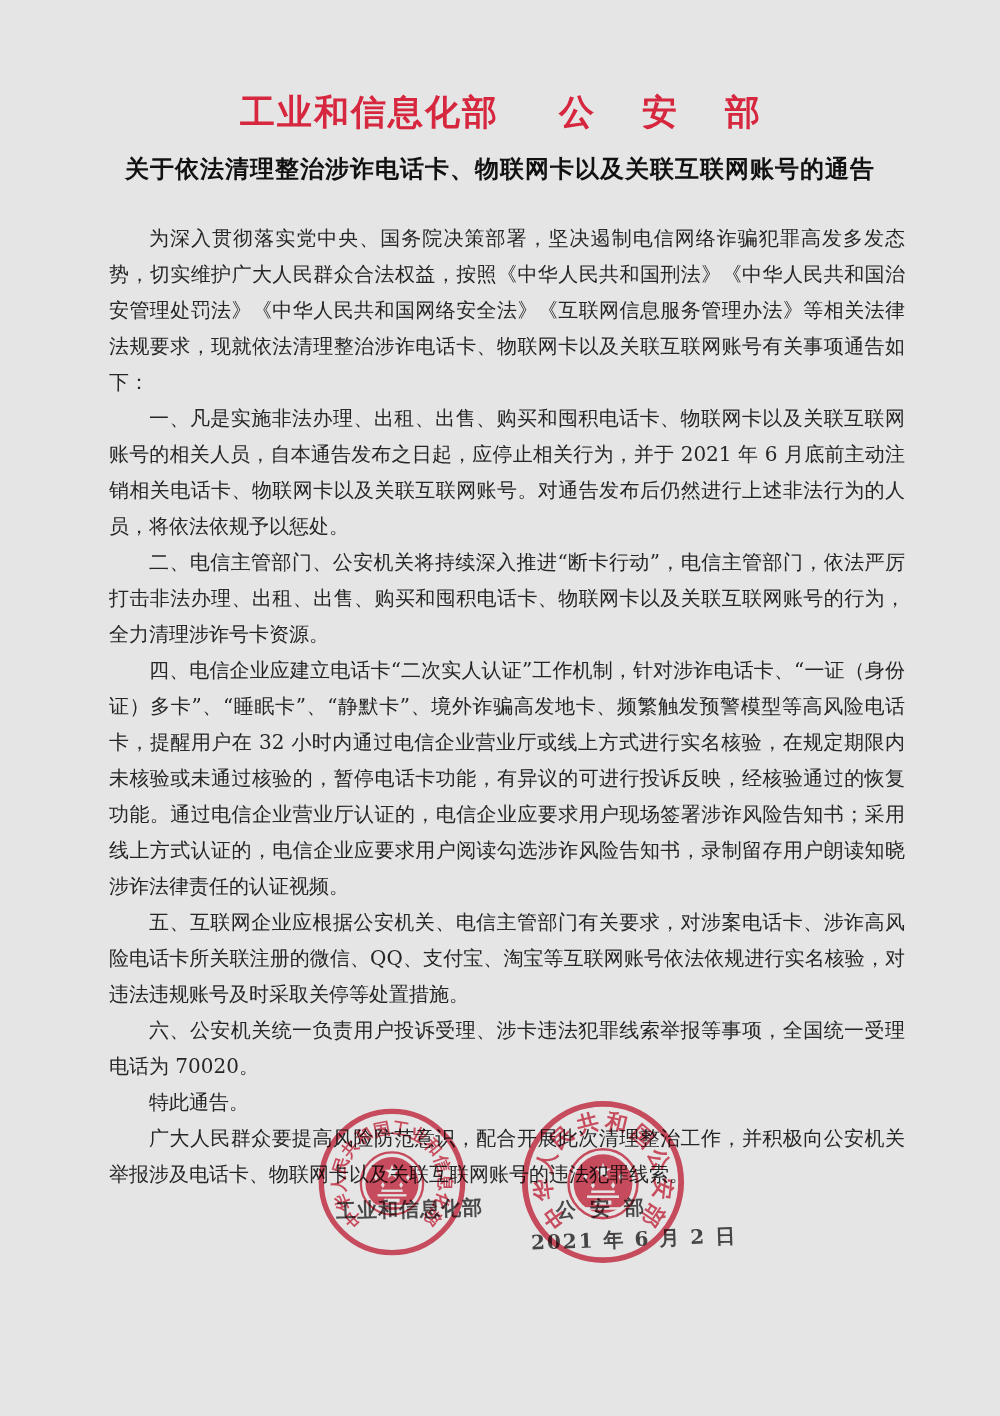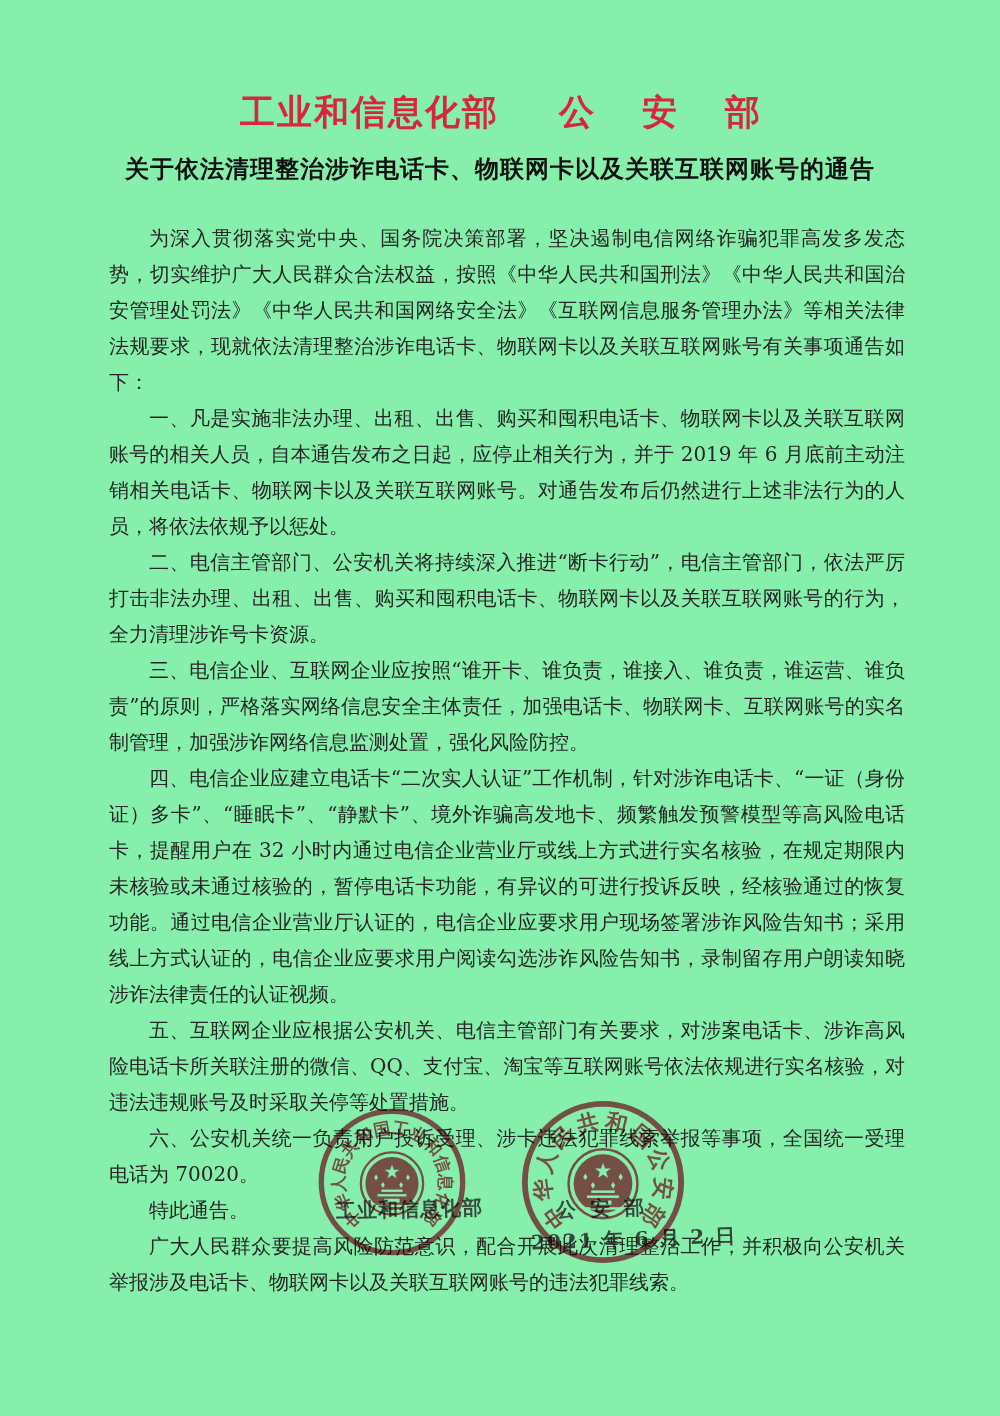--- a/index.html
+++ b/index.html
@@ -1,21 +1,21 @@
 <!DOCTYPE html>
 <html lang="zh"><head>
 <meta charset="utf-8">
 <style>
   html,body { margin:0; padding:0; background:#ffffff; }
   .page {
     position: relative;
     width: 1000px;
     height: 1416px;
     margin: 0 auto;
-    background: #86efac;
+    background: #e5e5e5;
     font-family: "DejaVu Serif", "Liberation Serif", serif;
     color: #262626;
     overflow: hidden;
   }
   
   .header-line {
     padding-top: 92px;
     display: flex;
     justify-content: center;
     align-items: baseline;
@@ -94,23 +94,22 @@
 
   <div class="header-line">
     <span class="ministry">工业和信息化部</span>
     <span class="ministry spread">公安部</span>
   </div>
 
   <div class="doc-title">关于依法清理整治涉诈电话卡、物联网卡以及关联互联网账号的通告</div>
 
   <div class="body-text">
     <p>为深入贯彻落实党中央、国务院决策部署，坚决遏制电信网络诈骗犯罪高发多发态势，切实维护广大人民群众合法权益，按照《中华人民共和国刑法》《中华人民共和国治安管理处罚法》《中华人民共和国网络安全法》《互联网信息服务管理办法》等相关法律法规要求，现就依法清理整治涉诈电话卡、物联网卡以及关联互联网账号有关事项通告如下：</p>
-    <p>一、凡是实施非法办理、出租、出售、购买和囤积电话卡、物联网卡以及关联互联网账号的相关人员，自本通告发布之日起，应停止相关行为，并于 2019 年 6 月底前主动注销相关电话卡、物联网卡以及关联互联网账号。对通告发布后仍然进行上述非法行为的人员，将依法依规予以惩处。</p>
+    <p>一、凡是实施非法办理、出租、出售、购买和囤积电话卡、物联网卡以及关联互联网账号的相关人员，自本通告发布之日起，应停止相关行为，并于 2021 年 6 月底前主动注销相关电话卡、物联网卡以及关联互联网账号。对通告发布后仍然进行上述非法行为的人员，将依法依规予以惩处。</p>
     <p>二、电信主管部门、公安机关将持续深入推进“断卡行动”，电信主管部门，依法严厉打击非法办理、出租、出售、购买和囤积电话卡、物联网卡以及关联互联网账号的行为，全力清理涉诈号卡资源。</p>
-    <p>三、电信企业、互联网企业应按照“谁开卡、谁负责，谁接入、谁负责，谁运营、谁负责”的原则，严格落实网络信息安全主体责任，加强电话卡、物联网卡、互联网账号的实名制管理，加强涉诈网络信息监测处置，强化风险防控。</p>
     <p>四、电信企业应建立电话卡“二次实人认证”工作机制，针对涉诈电话卡、“一证（身份证）多卡”、“睡眠卡”、“静默卡”、境外诈骗高发地卡、频繁触发预警模型等高风险电话卡，提醒用户在 32 小时内通过电信企业营业厅或线上方式进行实名核验，在规定期限内未核验或未通过核验的，暂停电话卡功能，有异议的可进行投诉反映，经核验通过的恢复功能。通过电信企业营业厅认证的，电信企业应要求用户现场签署涉诈风险告知书；采用线上方式认证的，电信企业应要求用户阅读勾选涉诈风险告知书，录制留存用户朗读知晓涉诈法律责任的认证视频。</p>
     <p>五、互联网企业应根据公安机关、电信主管部门有关要求，对涉案电话卡、涉诈高风险电话卡所关联注册的微信、QQ、支付宝、淘宝等互联网账号依法依规进行实名核验，对违法违规账号及时采取关停等处置措施。</p>
     <p>六、公安机关统一负责用户投诉受理、涉卡违法犯罪线索举报等事项，全国统一受理电话为 70020。</p>
     <p>特此通告。</p>
     <p>广大人民群众要提高风险防范意识，配合开展此次清理整治工作，并积极向公安机关举报涉及电话卡、物联网卡以及关联互联网账号的违法犯罪线索。</p>
   </div>
 
   <div class="seal-area">
 
     <div class="stamp-name left-org">工业和信息化部</div>

